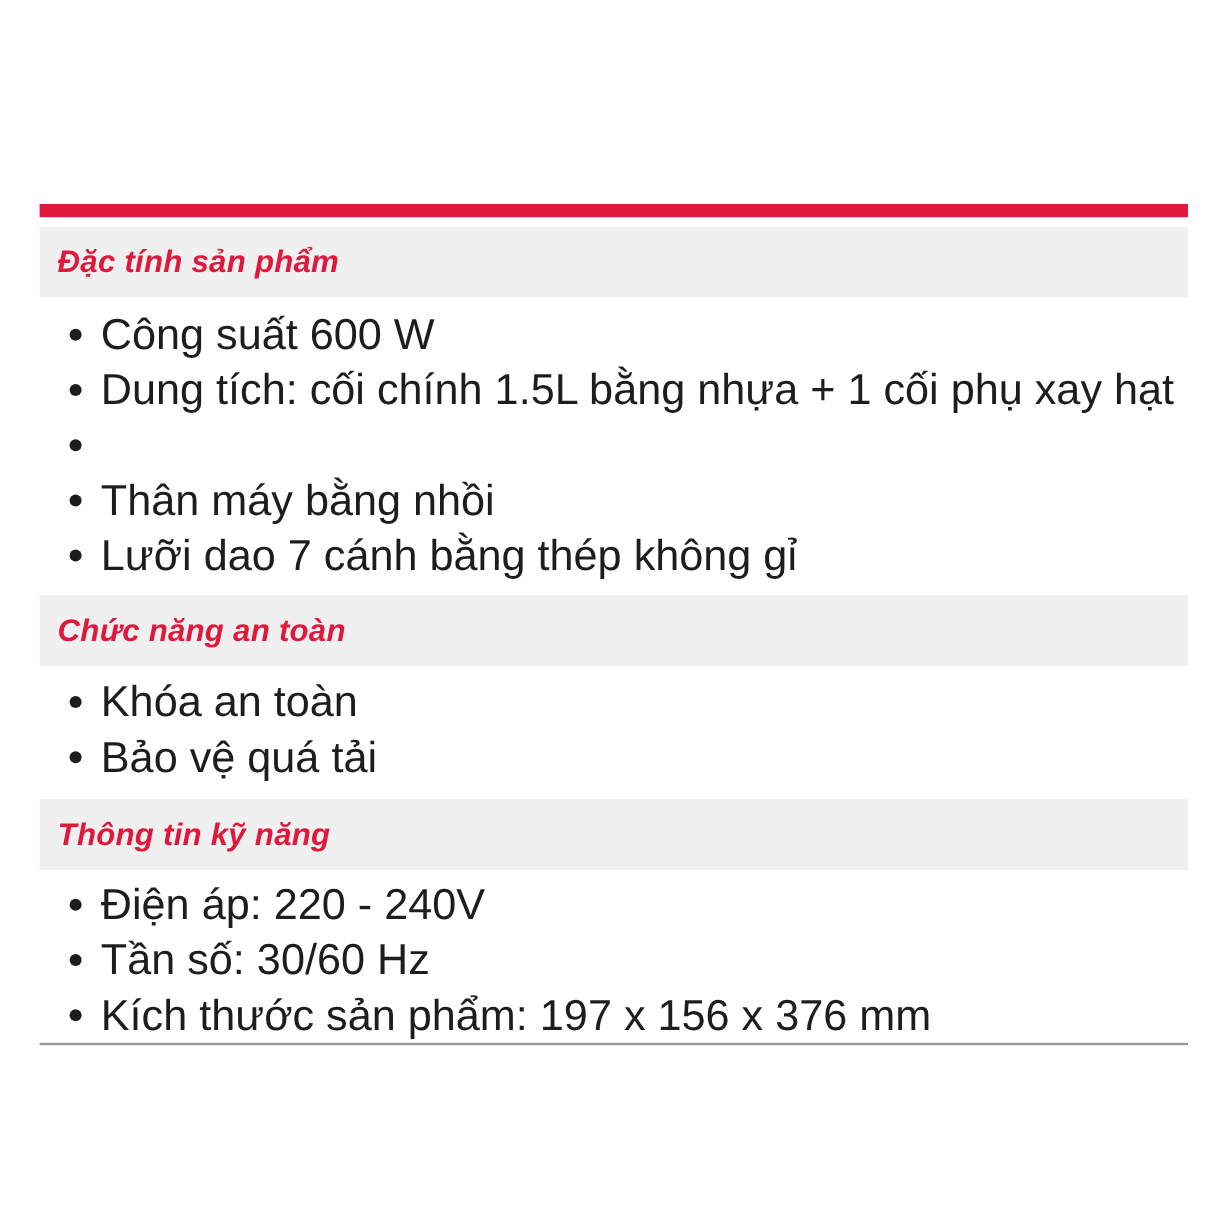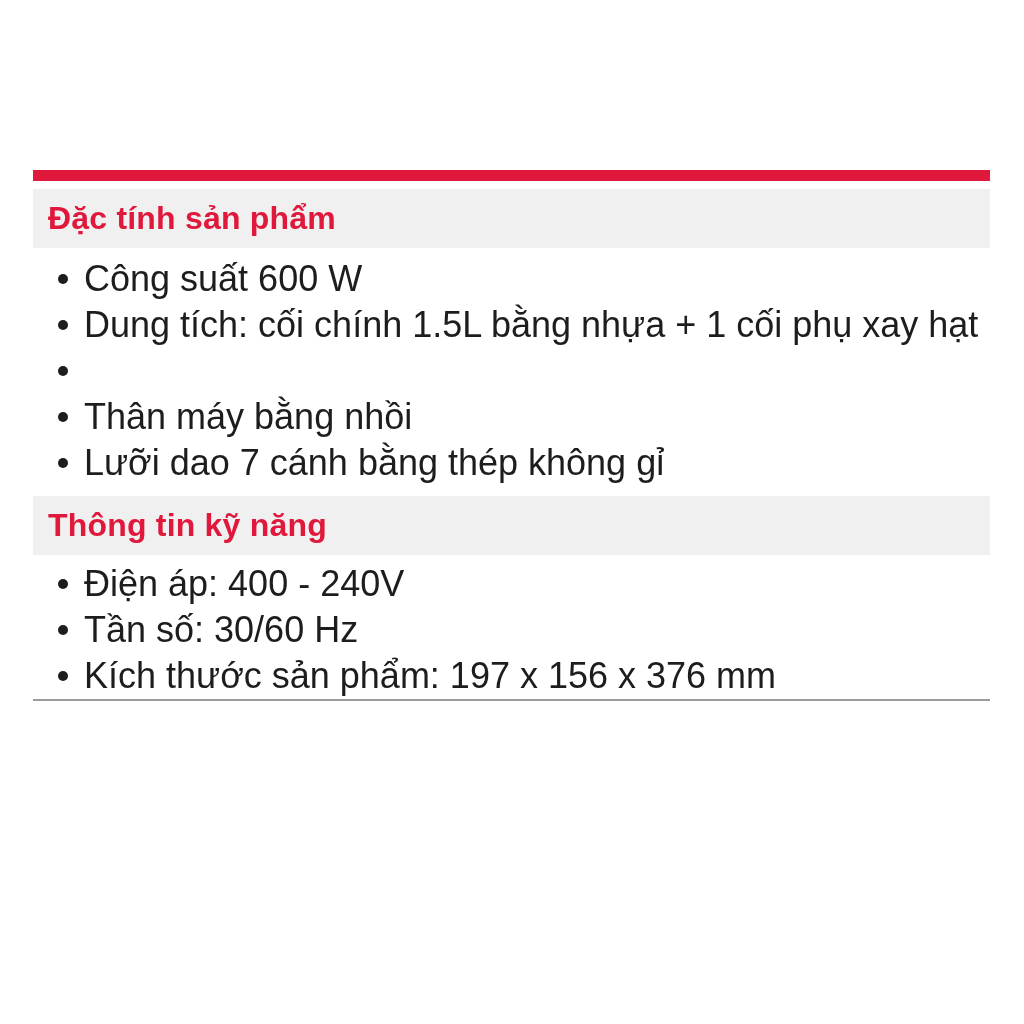--- a/index.html
+++ b/index.html
@@ -35,24 +35,25 @@
   }
   .band{
     margin-top:8px;
     height:59px;
     background:var(--band);
     display:flex;
     align-items:center;
     padding-left:15px;
   }
   .band h2{
-    font-size:32px;
+    font-size:26px;
     font-weight:bold;
     color:var(--accent);
     letter-spacing:0.2px;
+    font-style:italic;
   }
   ul.items{
     list-style:none;
     padding:8px 0 2px 0;
   }
   ul.items li{
     height:46px;
     display:flex;
     align-items:center;
   }
@@ -105,29 +106,44 @@
           <span class="dot"></span>
           <span class="txt">Thân máy bằng nhồi</span>
         </li>
         <li>
           <span class="dot"></span>
           <span class="txt">Lưỡi dao 7 cánh bằng thép không gỉ</span>
         </li>
       </ul>
     </section>
 
+    <section class="s2">
+      <div class="band">
+        <h2>Chức năng an toàn</h2>
+      </div>
+      <ul class="items">
+        <li>
+          <span class="dot"></span>
+          <span class="txt">Khóa an toàn</span>
+        </li>
+        <li>
+          <span class="dot"></span>
+          <span class="txt">Bảo vệ quá tải</span>
+        </li>
+      </ul>
+    </section>
 
     <section class="s3">
       <div class="band">
         <h2>Thông tin kỹ năng</h2>
       </div>
       <ul class="items">
         <li>
           <span class="dot"></span>
-          <span class="txt">Điện áp: 400 - 240V</span>
+          <span class="txt">Điện áp: 220 - 240V</span>
         </li>
         <li>
           <span class="dot"></span>
           <span class="txt">Tần số: 30/60 Hz</span>
         </li>
         <li>
           <span class="dot"></span>
           <span class="txt">Kích thước sản phẩm: 197 x 156 x 376 mm</span>
         </li>
       </ul>

